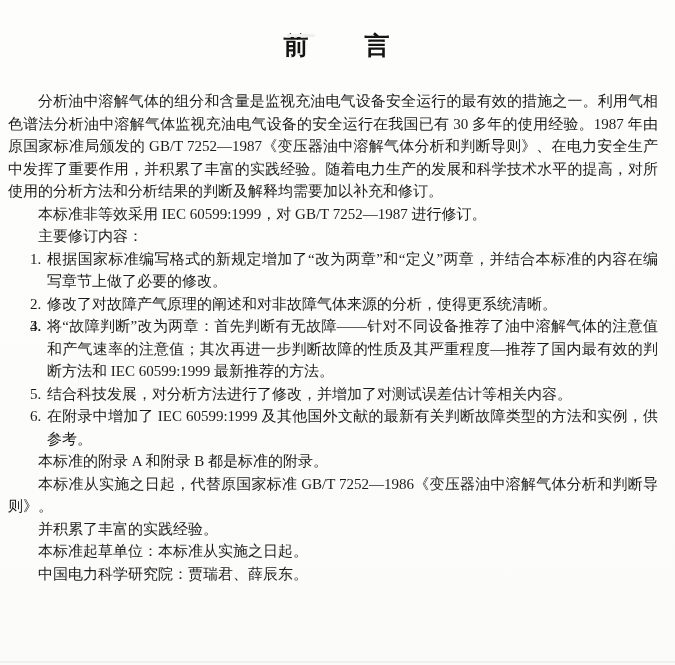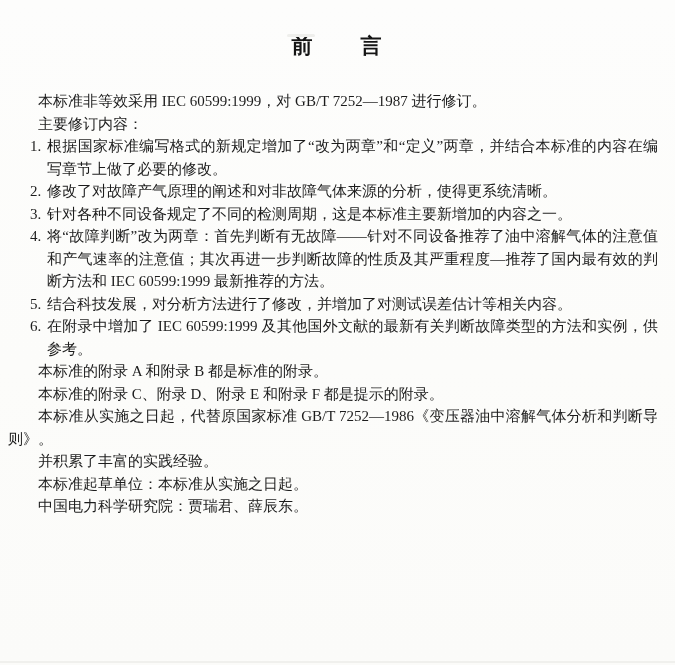--- a/index.html
+++ b/index.html
@@ -30,21 +30,21 @@
     position: absolute;
     left: 0; bottom: 2px;
     width: 100%; height: 2px;
     background: #ebebe8;
     opacity: .7;
   }
   h1.doc-title {
     margin: 0;
     padding-top: 30px;
     text-align: center;
-    font-size: 21px;
+    font-size: 25px;
     line-height: 32px;
     font-weight: 700;
     letter-spacing: 2px;
     color: #141414;
   }
   .doc-body {
     box-sizing: border-box;
     padding: 28px 17px 0 8px;
     font-size: 15px;
     line-height: 22.5px;
@@ -72,52 +72,51 @@
 <body>
 
 <div class="page">
 
   <div class="scan-smudge-top"></div>
 
   <h1 class="doc-title">前　　言</h1>
 
   <div class="doc-body">
 
+    <p>分析油中溶解气体的组分和含量是监视充油电气设备安全运行的最有效的措施之一。利用气相色谱法分析油中溶解气体监视充油电气设备的安全运行在我国已有 30 多年的使用经验。1987 年由原国家标准局颁发的 GB/T 7252—1987《变压器油中溶解气体分析和判断导则》、在电力安全生产中发挥了重要作用，并积累了丰富的实践经验。随着电力生产的发展和科学技术水平的提高，对所使用的分析方法和分析结果的判断及解释均需要加以补充和修订。</p>
 
     <p>本标准非等效采用 IEC 60599:1999，对 GB/T 7252—1987 进行修订。</p>
 
     <p>主要修订内容：</p>
 
     <div class="revision-item">
       <span class="num">1.</span>
       <span class="text">根据国家标准编写格式的新规定增加了“改为两章”和“定义”两章，并结合本标准的内容在编写章节上做了必要的修改。</span>
     </div>
     <div class="revision-item">
       <span class="num">2.</span>
       <span class="text">修改了对故障产气原理的阐述和对非故障气体来源的分析，使得更系统清晰。</span>
     </div>
     <div class="revision-item">
       <span class="num">3.</span>
-      <span class="text">针对各种不同设备规定了不同的检测周期，这是本标准主要新增加的内容之一。</span>
     </div>
     <div class="revision-item">
       <span class="num">4.</span>
       <span class="text">将“故障判断”改为两章：首先判断有无故障——针对不同设备推荐了油中溶解气体的注意值和产气速率的注意值；其次再进一步判断故障的性质及其严重程度—推荐了国内最有效的判断方法和 IEC 60599:1999 最新推荐的方法。</span>
     </div>
     <div class="revision-item">
       <span class="num">5.</span>
       <span class="text">结合科技发展，对分析方法进行了修改，并增加了对测试误差估计等相关内容。</span>
     </div>
     <div class="revision-item">
       <span class="num">6.</span>
       <span class="text">在附录中增加了 IEC 60599:1999 及其他国外文献的最新有关判断故障类型的方法和实例，供参考。</span>
     </div>
 
     <p>本标准的附录 A 和附录 B 都是标准的附录。</p>
-    <p>本标准的附录 C、附录 D、附录 E 和附录 F 都是提示的附录。</p>
     <p>本标准从实施之日起，代替原国家标准 GB/T 7252—1986《变压器油中溶解气体分析和判断导则》。</p>
     <p>并积累了丰富的实践经验。</p>
     <p>本标准起草单位：本标准从实施之日起。</p>
     <p>中国电力科学研究院：贾瑞君、薛辰东。</p>
 
   </div>
 
   <div class="scan-edge-bottom"></div>
 
 </div>

